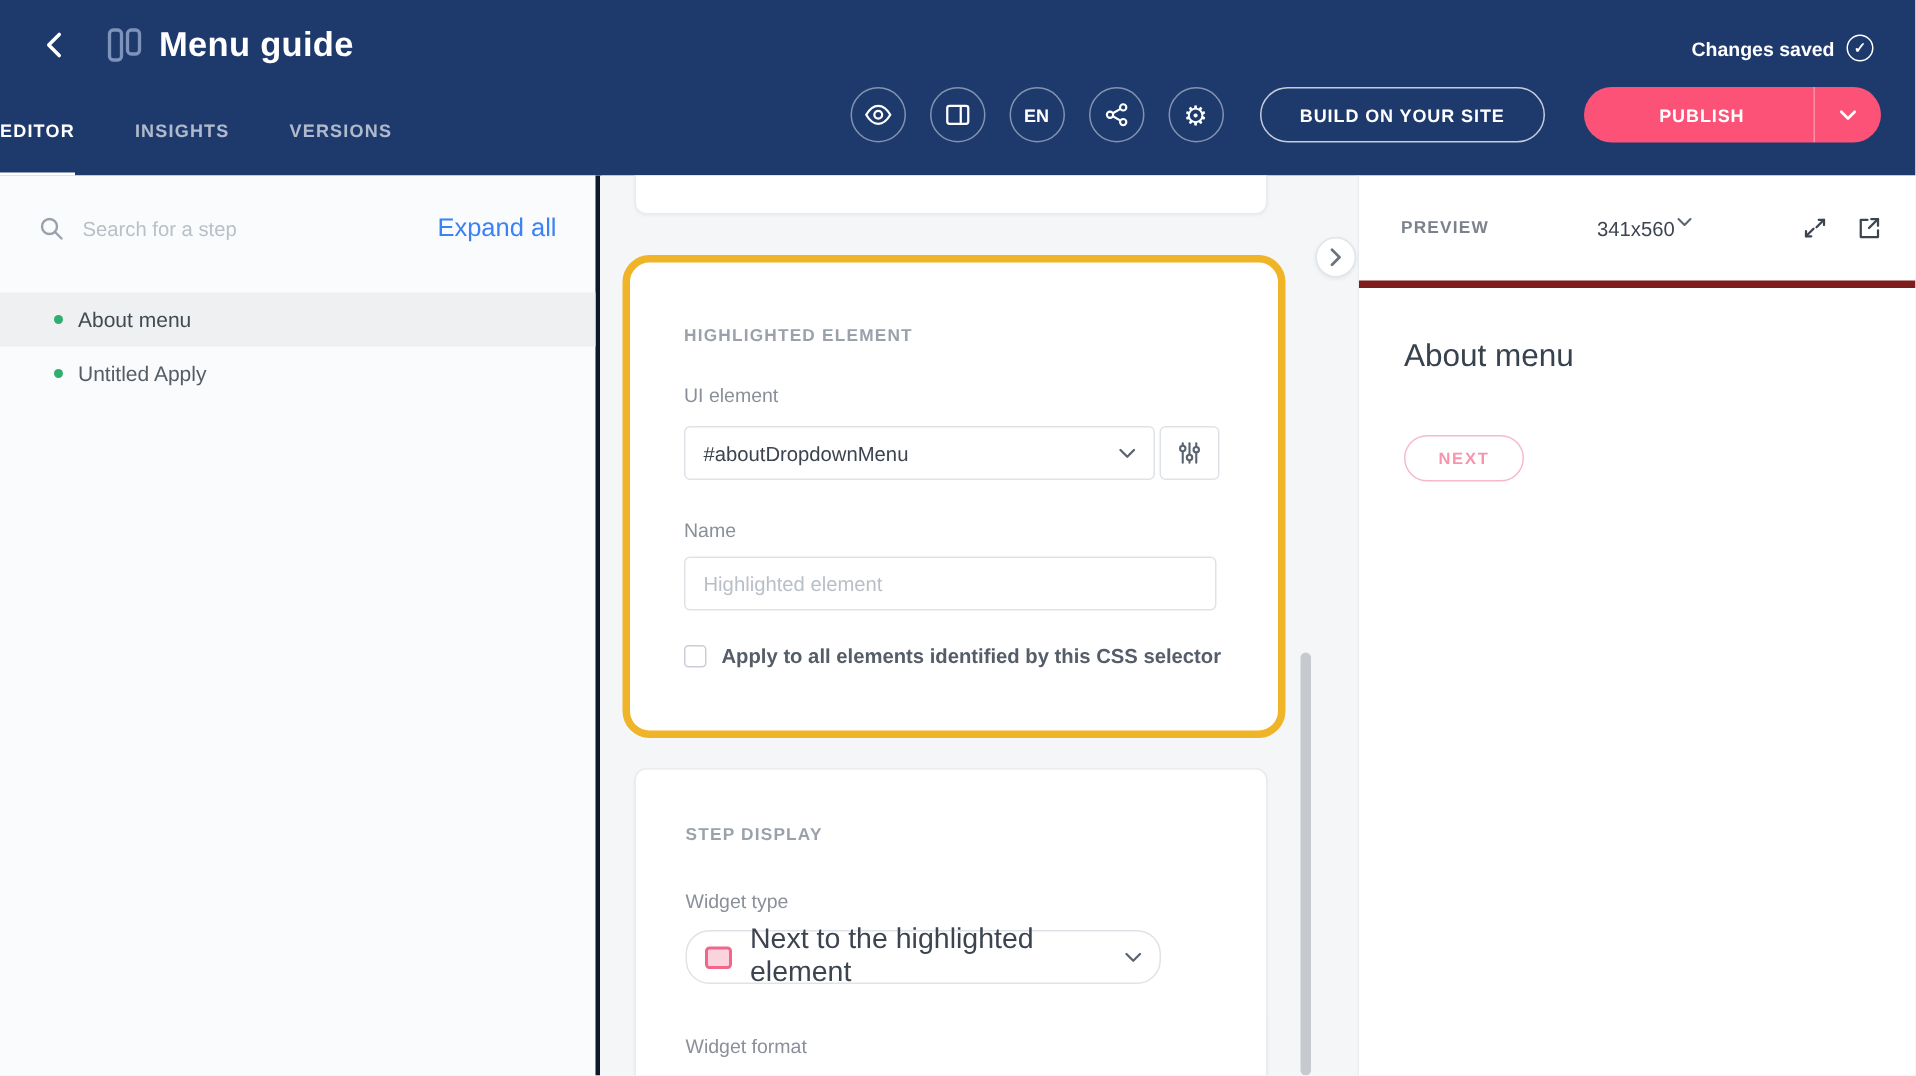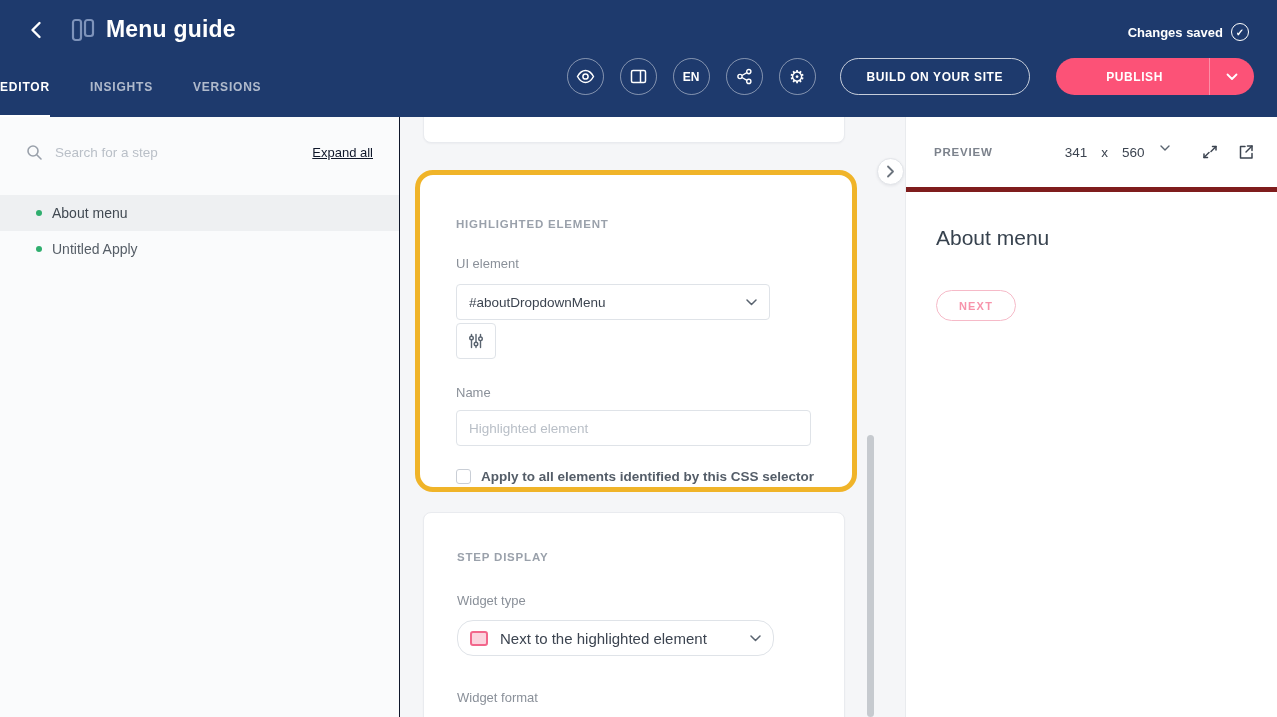--- a/index.html
+++ b/index.html
@@ -41,78 +41,78 @@
     background:transparent; color:#fff; font-size:12px; font-weight:700; letter-spacing:.6px;
     font-family:"Liberation Sans",sans-serif; cursor:pointer; margin-left:8px;
   }
   .publish-split { display:flex; height:37px; margin-left:10px; border-radius:19px; overflow:hidden; background:#fc5277; }
   .publish-main { padding:0 46px 0 50px; color:#fff; font-size:12px; font-weight:700; letter-spacing:.6px;
     display:flex; align-items:center; cursor:pointer; border-right:1px solid rgba(255,255,255,.35); }
   .publish-caret { width:44px; display:flex; align-items:center; justify-content:center; cursor:pointer; color:#fff; }
 
   
   .sidebar { position:absolute; left:0; top:117px; width:400px; height:600px;
-    background:#fafbfc; border-right:1px solid #0f172a; }
+    background:#fafbfc; border-right:3px solid #0f172a; }
   .search-row { position:relative; height:70px; display:flex; align-items:center; padding:0 26px; }
   .search-icon { margin-right:12px; }
   .search-input { flex:1; border:none; outline:none; background:transparent; font-size:13.5px;
     font-family:"Liberation Sans",sans-serif; color:#3c4450; }
   .search-input::placeholder { color:#b9bfc7; }
-  .expand-all { font-size:13px; color:#0f172a; cursor:pointer;text-decoration:underline; }
+  .expand-all { font-size:17px; color:#3b82f6; cursor:pointer; }
   .steps-list { margin-top:8px; }
   .step-item { position:relative; height:36px; display:flex; align-items:center; padding-left:52px;
     font-size:14px; color:#555d66; cursor:pointer; }
   .step-item.selected { background:#eef0f2; color:#41495226; color:#414952; }
   .step-dot { position:absolute; left:36px; width:6px; height:6px; border-radius:50%; background:#2fae6e; }
 
   
   .main { position:absolute; left:401px; top:117px; width:504px; height:600px; background:#f5f6f8; overflow:hidden; }
   .card { background:#fff; border:1px solid #e9ebef; border-radius:8px; box-shadow:0 1px 2px rgba(20,30,50,.04); }
   .card-partial { position:absolute; left:22px; top:-30px; width:422px; height:56px; }
 
   .highlight-card { position:absolute; left:14px; top:53px; width:442px; height:322px;
     border:5px solid #f0b429; border-radius:18px; background:#fff; padding:43px 36px 0 36px; }
   .section-title { font-size:11.5px; font-weight:700; letter-spacing:.8px; color:#9aa1ab; }
   .field-label { font-size:13px; color:#8a9099; }
   .hl-ui-label { margin-top:26px; }
-  .select-row { margin-top:13px; display:flex; gap:3px;flex-direction:column; }
+  .select-row { margin-top:13px; display:flex; gap:3px; }
   .select-box { width:314px; height:36px; border:1px solid #dfe3e8; border-radius:4px; background:#fff;
     display:flex; align-items:center; padding:0 12px; font-size:13.5px; color:#3c4450; cursor:pointer; }
   .select-box .grow { flex:1; }
   .icon-btn { width:40px; height:36px; border:1px solid #dfe3e8; border-radius:4px; background:#fff;
     display:flex; align-items:center; justify-content:center; cursor:pointer; }
   .hl-name-label { margin-top:26px; }
   .text-input { margin-top:10px; width:355px; height:36px; border:1px solid #dfe3e8; border-radius:4px;
     padding:0 12px; font-size:13.5px; font-family:"Liberation Sans",sans-serif; color:#3c4450; outline:none; background:#fff;}
   .text-input::placeholder { color:#b9bfc7; }
   .checkbox-row { margin-top:23px; display:flex; align-items:center; gap:10px;font-weight:bold; }
   .checkbox { width:15px; height:15px; border:1px solid #c9ced6; border-radius:3px; background:#fff; cursor:pointer; flex:0 0 auto;}
   .checkbox-label { font-size:13.5px; color:#545d68; }
 
   .display-card { position:absolute; left:22px; top:395px; width:422px; height:290px; padding:38px 33px 0 33px; }
   .wt-label { margin-top:30px; }
   .dropdown { margin-top:12px; width:317px; height:36px; border:1px solid #dfe3e8; border-radius:16px; background:#fff;
-    display:flex; align-items:center; gap:12px; padding:0 12px; font-size:15px; color:#3c4450; cursor:pointer; }
+    display:flex; align-items:center; gap:12px; padding:0 12px; font-size:19px; color:#3c4450; cursor:pointer; }
   .dropdown .grow { flex:1; }
   .widget-chip { width:18px; height:15px; border:2px solid #f2668b; border-radius:3px; background:#fbd3de; flex:0 0 auto; }
   .wf-label { margin-top:34px; }
 
   .scrollbar-track { position:absolute; right:31px; top:0; width:7px; height:600px; }
   .scrollbar-thumb { position:absolute; right:0; top:318px; width:7px; height:282px; background:#c6cacf; border-radius:4px; cursor:pointer; }
 
   
   .collapse-btn { position:absolute; left:877px; top:158px; width:27px; height:27px; border-radius:50%;
     background:#fff; border:1px solid #e1e4e8; box-shadow:0 1px 3px rgba(20,30,50,.08);
     display:flex; align-items:center; justify-content:center; cursor:pointer; z-index:5; color:#6b737d; }
 
   
   .preview { position:absolute; left:905px; top:117px; width:372px; height:600px; background:#fff; border-left:1px solid #e9ebee; }
   .preview-header { height:75px; border-bottom:5px solid #7f1d1d; display:flex; align-items:center; padding:0 22px 0 28px; }
   .preview-label { font-size:11.5px; font-weight:700; letter-spacing:.8px; color:#7c828c; }
-  .dims { display:flex; align-items:flex-start; gap:14px; margin-left:72px; font-size:13.5px; color:#3c4450; cursor:pointer; }
+  .dims { display:flex; align-items:flex-start; margin-left:72px; font-size:13.5px; color:#3c4450; cursor:pointer; }
   .dims .caret { margin-left:2px; }
   .preview-icons { margin-left:auto; display:flex; align-items:center; gap:18px; }
   .preview-icons .pv-icon { cursor:pointer; }
   .preview-body { padding:34px 30px; }
   .preview-title { font-size:21px; color:#37424e; font-weight:400; }
   .next-btn { margin-top:40px; width:80px; height:31px; border-radius:16px; border:1px solid #f6bac8;
     background:#fff; color:#f794ab; font-size:11px; font-weight:700; letter-spacing:1.2px;
     font-family:"Liberation Sans",sans-serif; cursor:pointer; }
 </style>
 </head>

